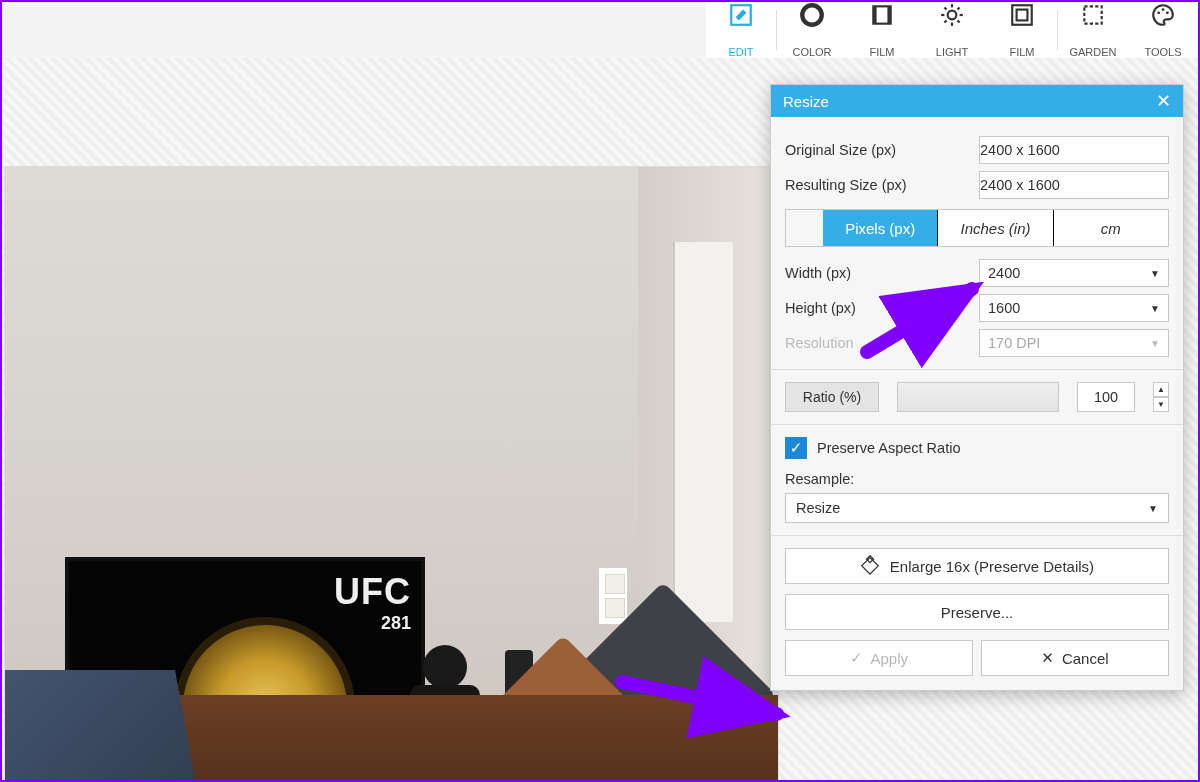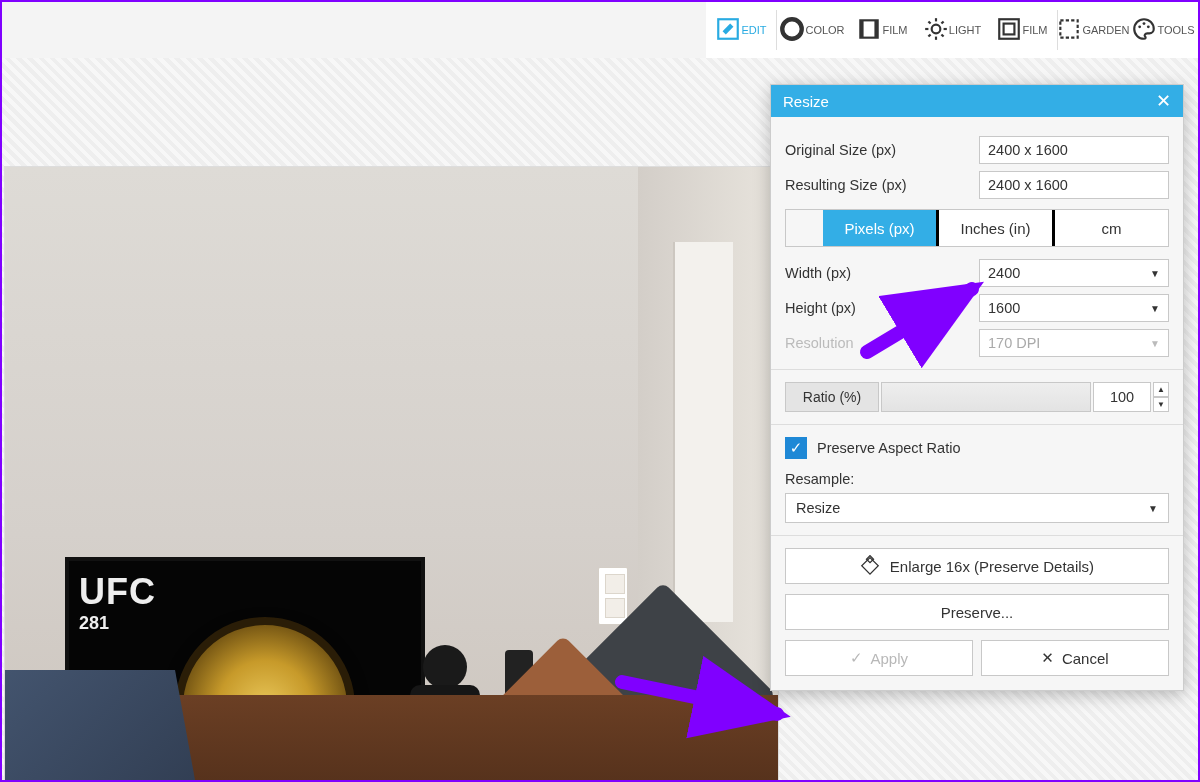--- a/index.html
+++ b/index.html
@@ -1,26 +1,26 @@
 <!DOCTYPE html>
 <html><head>
 <meta charset="utf-8">
 <style>
 * { box-sizing: border-box; margin: 0; padding: 0; font-family: "Segoe UI", Arial, sans-serif; }
 body { width: 1200px; height: 782px; overflow: hidden; background: #f4f4f4; border: 2px solid #8000ff; position: relative; }
 
 
 .toolbar { position: absolute; top: 0; right: 0; height: 56px; display: flex; align-items: center; background: #fff; }
-.tool { width: 70px; display: flex; flex-direction: row; align-items: center; justify-content: center; height: 56px; cursor: pointer; font-size: 11px; color: #555; }
+.tool { width: 70px; display: flex; flex-direction: column; align-items: center; justify-content: space-between; height: 56px; cursor: pointer; font-size: 11px; color: #555; }
 .tool.active { color: #29abe2; }
 .tool svg { width: 26px; height: 26px; }
 .toolbar .sep { width: 1px; height: 40px; background: #ddd; }
 
 
-.canvas-wrap { position: absolute; top: 56px; left: 0; right: 0; bottom: 0; background: repeating-linear-gradient(45deg,#eee,#eee 4px,#f7f7f7 4px,#f7f7f7 8px); display:flex; align-items:center; justify-content:flex-start;}
+.canvas-wrap { position: absolute; top: 56px; left: 0; right: 0; bottom: 0; background: repeating-linear-gradient(45deg,#eee,#eee 4px,#f7f7f7 4px,#f7f7f7 8px); display:flex; align-items:center; justify-content:flex-start;text-align:right;}
 .photo { position: absolute; top: 108px; left: 2px; width: 775px; height: 670px; background:#e0dcdb; overflow:hidden; border:1px solid #ddd;}
 .wall { position:absolute; inset:0; background: linear-gradient(180deg,#dedbd6 0%,#d5d0cb 55%,#cbc3bb 100%); }
 .wall-right{position:absolute; right:0; top:0; width:140px; height:100%; background:linear-gradient(90deg,#d3cec8,#e8e4dd);}
 .door{position:absolute; right:45px; top:75px; width:60px; height:380px; background:#f3f1ed; border-left:2px solid #ccc7c0;}
 .switch{position:absolute; right:150px; top:400px; width:30px; height:58px; background:#fff; border:1px solid #d4cec6; border-radius:2px;}
 .switch::before,.switch::after{content:"";position:absolute;left:6px;width:18px;height:18px;background:#f2eee8;border:1px solid #dcd6cc;}
 .switch::before{top:6px;} .switch::after{top:30px;}
 .tv{position:absolute; left:60px; top:390px; width:360px; height:225px; background:#050505; border:4px solid #111;}
 .tvc{position:absolute; inset:0; display:flex; flex-direction:column; color:#eee; font-weight:700; padding:10px;}
 .ufc{font-size:36px; letter-spacing:1px;}
@@ -44,31 +44,31 @@
 .person .body{width:70px;height:60px;background:#161616;border-radius:10px 10px 0 0;margin:-4px auto 0;}
 .laptop{position:absolute; left:370px; bottom:98px; width:60px; height:42px; background:#d0cfcf; border:1px solid #999;}
 
 
 .panel { position: absolute; top: 82px; right: 14px; width: 414px; background: #f6f6f6; border:1px solid #ccc; box-shadow: 0 4px 16px rgba(0,0,0,.25); }
 .panel-titlebar{ height:32px; background:#33aee6; color:#fff; display:flex; align-items:center; padding:0 12px; justify-content:space-between; font-size:15px;}
 .panel-titlebar .x{ cursor:pointer; font-size:18px; }
 .panel-body{ padding:12px 14px 14px; font-size:14.5px; color:#333;border-radius:22px; }
 .row{ display:flex; align-items:center; margin:7px 0; }
 .row .lbl{ flex:1; }
-.ro-input{ width:190px; height:28px; border:1px solid #c8c8c8; background:#fff; padding:0 8px; font-size:14.5px; display:flex; align-items:center;}
+.ro-input{ width:190px; height:28px; border:1px solid #c8c8c8; background:#fff; padding:0 0; font-size:14.5px; display:flex; align-items:center;}
 .unit-tabs{ display:flex; border:1px solid #c8c8c8; margin:10px 0 12px; }
 .unit-tab{ flex:1; height:36px; display:flex; align-items:center; justify-content:center; cursor:pointer; background:#fff; font-size:15px;}
 .unit-tab.active{ background:#33aee6; color:#fff;margin-left:37px; }
-.unit-tab + .unit-tab{ border-left:3px solid #000000;}
+.unit-tab + .unit-tab{ border-left:1px solid #000000;font-style:italic;}
 .combo{ width:190px; height:28px; border:1px solid #c8c8c8; background:#fff; display:flex; align-items:center; padding:0 8px; position:relative; font-size:14.5px;}
 .combo .caret{ position:absolute; right:8px; font-size:10px; color:#333;}
 .combo.disabled{ color:#aaa; } .combo.disabled .caret{color:#bbb;}
 .row.disabled .lbl{ color:#bbb; }
 .section-sep{ height:1px; background:#ddd; margin:12px -14px;}
-.ratio-row{ display:flex; gap:2px; align-items:center; margin:4px 0;}
+.ratio-row{ display:flex; gap:18px; align-items:center; margin:4px 0;}
 .ratio-label{ background:#e4e4e4; border:1px solid #c8c8c8; width:94px; height:30px; display:flex; align-items:center; justify-content:center; font-size:14px;}
 .ratio-slider{ flex:1; height:30px; background:linear-gradient(180deg,#eee,#e3e3e3); border:1px solid #c8c8c8;}
 .ratio-val{ width:58px; height:30px; border:1px solid #c8c8c8; background:#fff; display:flex; align-items:center; justify-content:center; font-size:14.5px;}
 .spinner{ width:16px; display:flex; flex-direction:column; }
 .spinner span{height:15px; border:1px solid #c8c8c8; display:flex; align-items:center; justify-content:center; font-size:8px; cursor:pointer; background:#fff;}
 .check-row{ display:flex; align-items:center; gap:10px; margin:12px 0;}
 .checkbox{ width:22px; height:22px; background:#1e88d6; display:flex; align-items:center; justify-content:center; color:#fff; font-size:15px;}
 .resample-lbl{ margin:10px 0 6px; }
 .resample-combo{ width:100%; height:30px; border:1px solid #c8c8c8; background:#fff; display:flex; align-items:center; padding:0 10px; position:relative; font-size:14.5px;}
 .resample-combo .caret{ position:absolute; right:10px; font-size:10px;}

